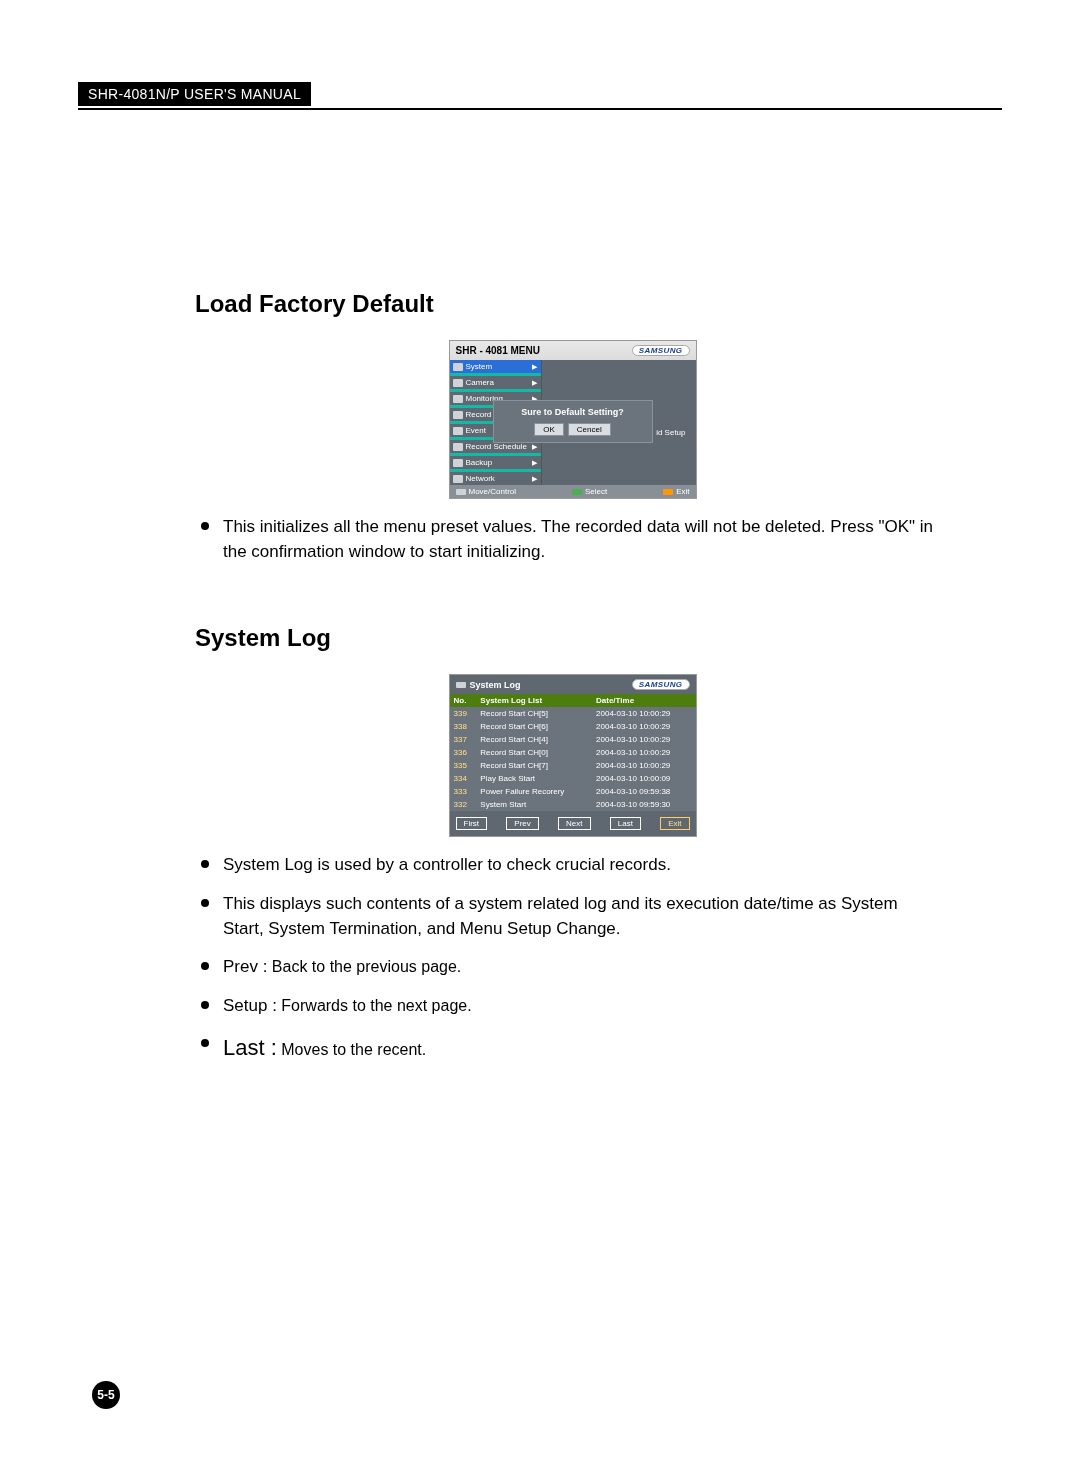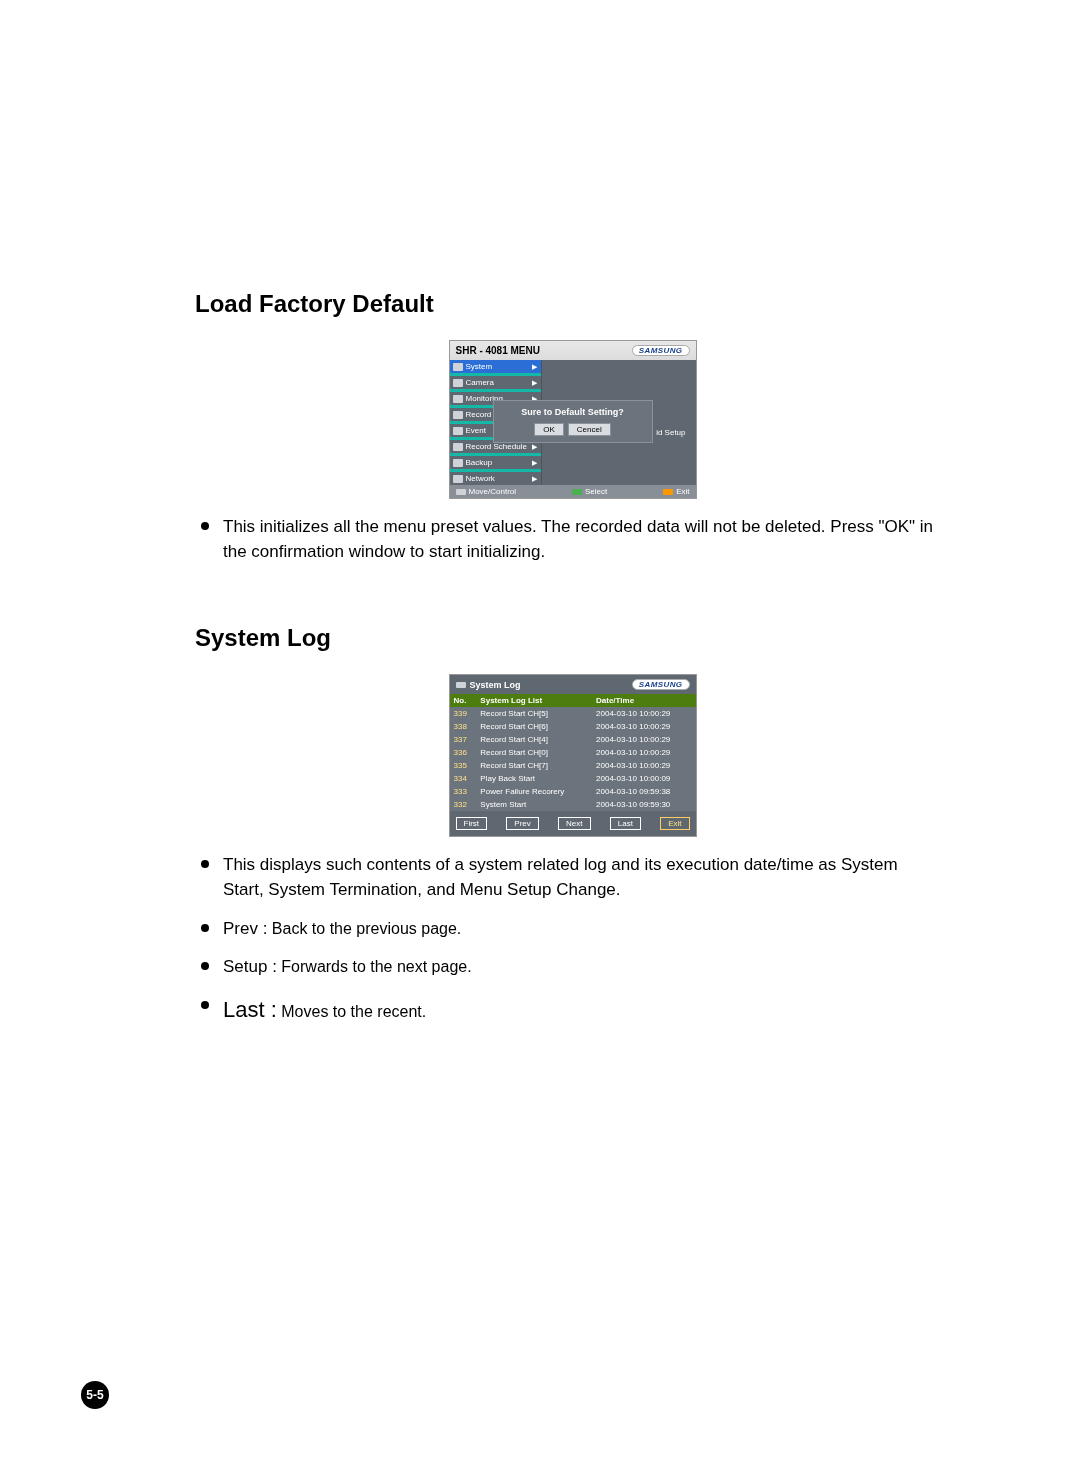--- a/index.html
+++ b/index.html
@@ -39,27 +39,30 @@
   .log-body{background:#5f6770;color:#fff;font-size:8px}
   .ltitle{font-weight:bold;font-size:9px}
   .log-tbl{width:100%;border-collapse:collapse;font-size:8px}
   .log-tbl th{background:#4d7c0f;color:#fff;font-weight:bold;text-align:left;padding:2px 4px;font-size:8px}
   .log-tbl td{background:#6b737c;color:#fff;padding:2px 4px;border:none;font-size:8px}
   .log-tbl td.no{color:#ffe08a}
   .log-ftr{background:#5f6770;display:flex;justify-content:space-between;gap:4px;padding:6px 6px}
   .lbtn{border:1px solid #fff;color:#fff;font-size:8px;padding:1px 7px}
   .lbtn.exit{border-color:#ffcc66;color:#ffe08a}
   .sec2{margin-top:60px}
-  .pnum{position:absolute;left:81px;bottom:70px;width:28px;height:28px;border-radius:50%;background:#000;color:#fff;display:flex;align-items:center;justify-content:center;font-size:12px;font-weight:bold}
+  .pnum{position:absolute;left:92px;bottom:70px;width:28px;height:28px;border-radius:50%;background:#000;color:#fff;display:flex;align-items:center;justify-content:center;font-size:12px;font-weight:bold}
 </style>
 </head>
 <body>
 
 <div class="page">
 
+  <div class="hdr">
+    <span class="hdr-bar">SHR-4081N/P USER'S MANUAL</span>
+  </div>
 
   <div class="content">
 
     <h2>Load Factory Default</h2>
 
     <div class="ui">
       <div class="ui-hdr">
         <span class="ui-title">SHR - 4081 MENU</span>
         <span class="samsung">SAMSUNG</span>
       </div>
@@ -205,20 +208,21 @@
             <span class="lbtn">First</span>
             <span class="lbtn">Prev</span>
             <span class="lbtn">Next</span>
             <span class="lbtn">Last</span>
             <span class="lbtn exit">Exit</span>
           </div>
         </div>
       </div>
 
       <ul class="bullets" id="s2b">
+          <li>System Log is used by a controller to check crucial records.</li>
           <li>This displays such contents of a system related log and its execution date/time as System Start, System Termination, and Menu Setup Change.</li>
           <li><span style="font-size: 17px;">Prev  :</span><span style="font-size: 16px;"> Back to the previous page.</span></li>
           <li><span style="font-size: 17px;">Setup  :</span><span style="font-size: 16px;"> Forwards to the next page.</span></li>
           <li><span style="font-size: 22px;">Last  :</span><span style="font-size: 16px;"> Moves to the recent.</span></li>
         </ul>
     </div>
 
   </div>
 
   <div class="pnum">5-5</div>

